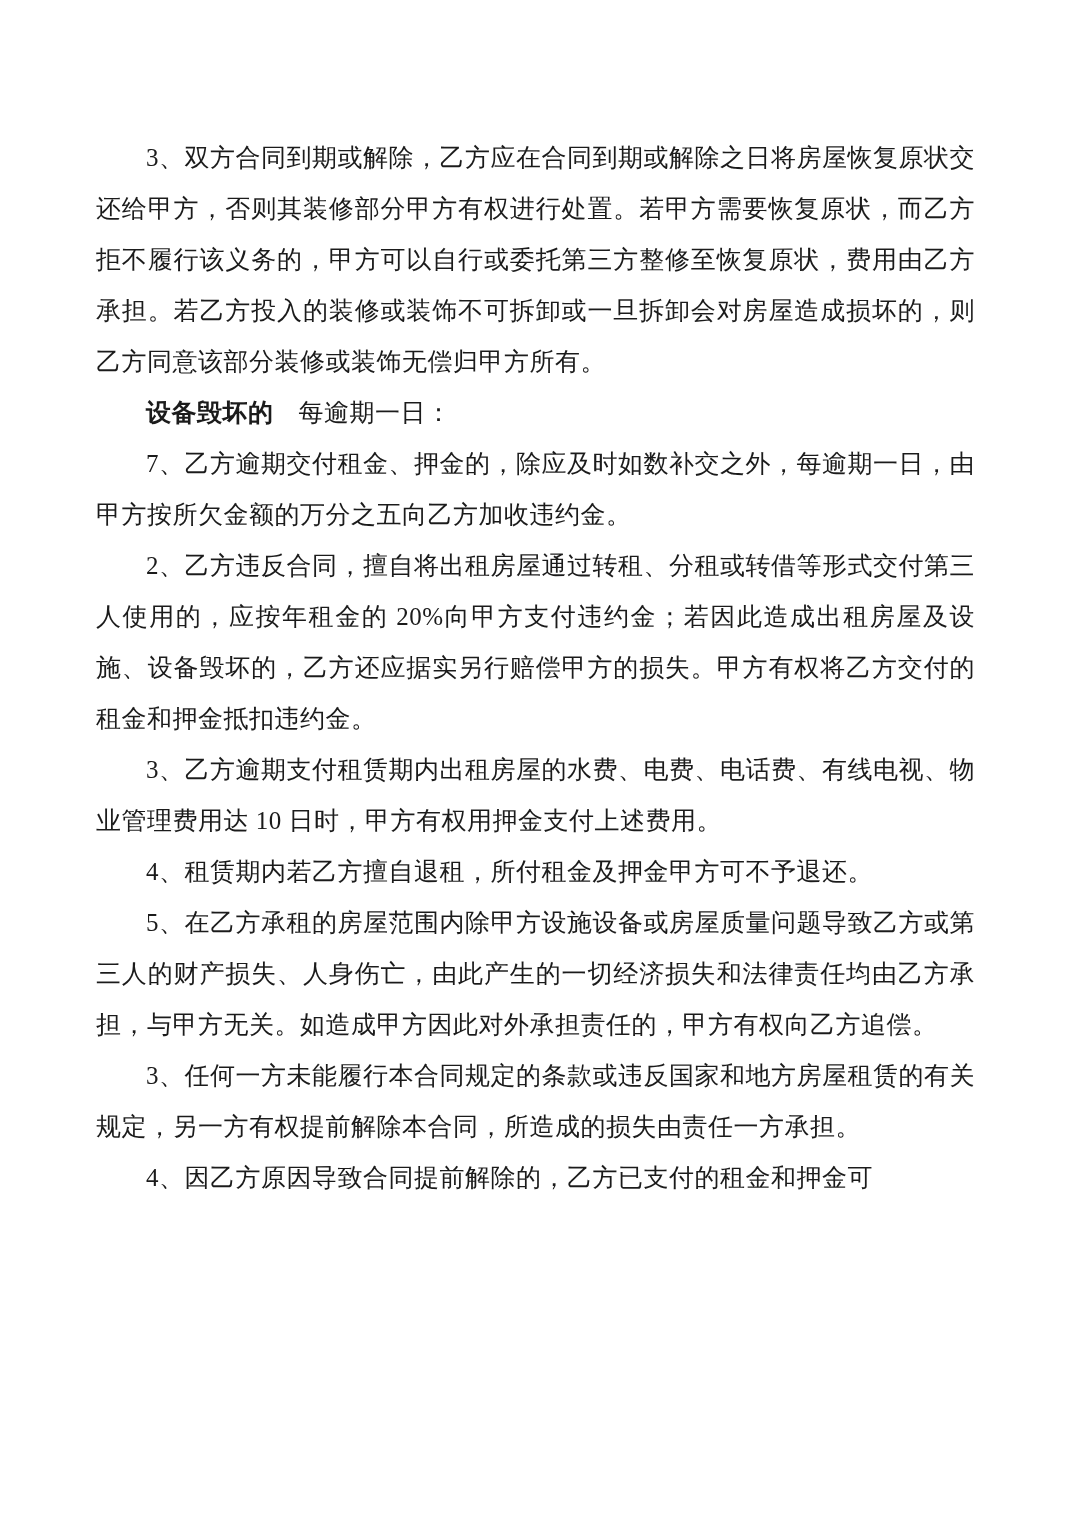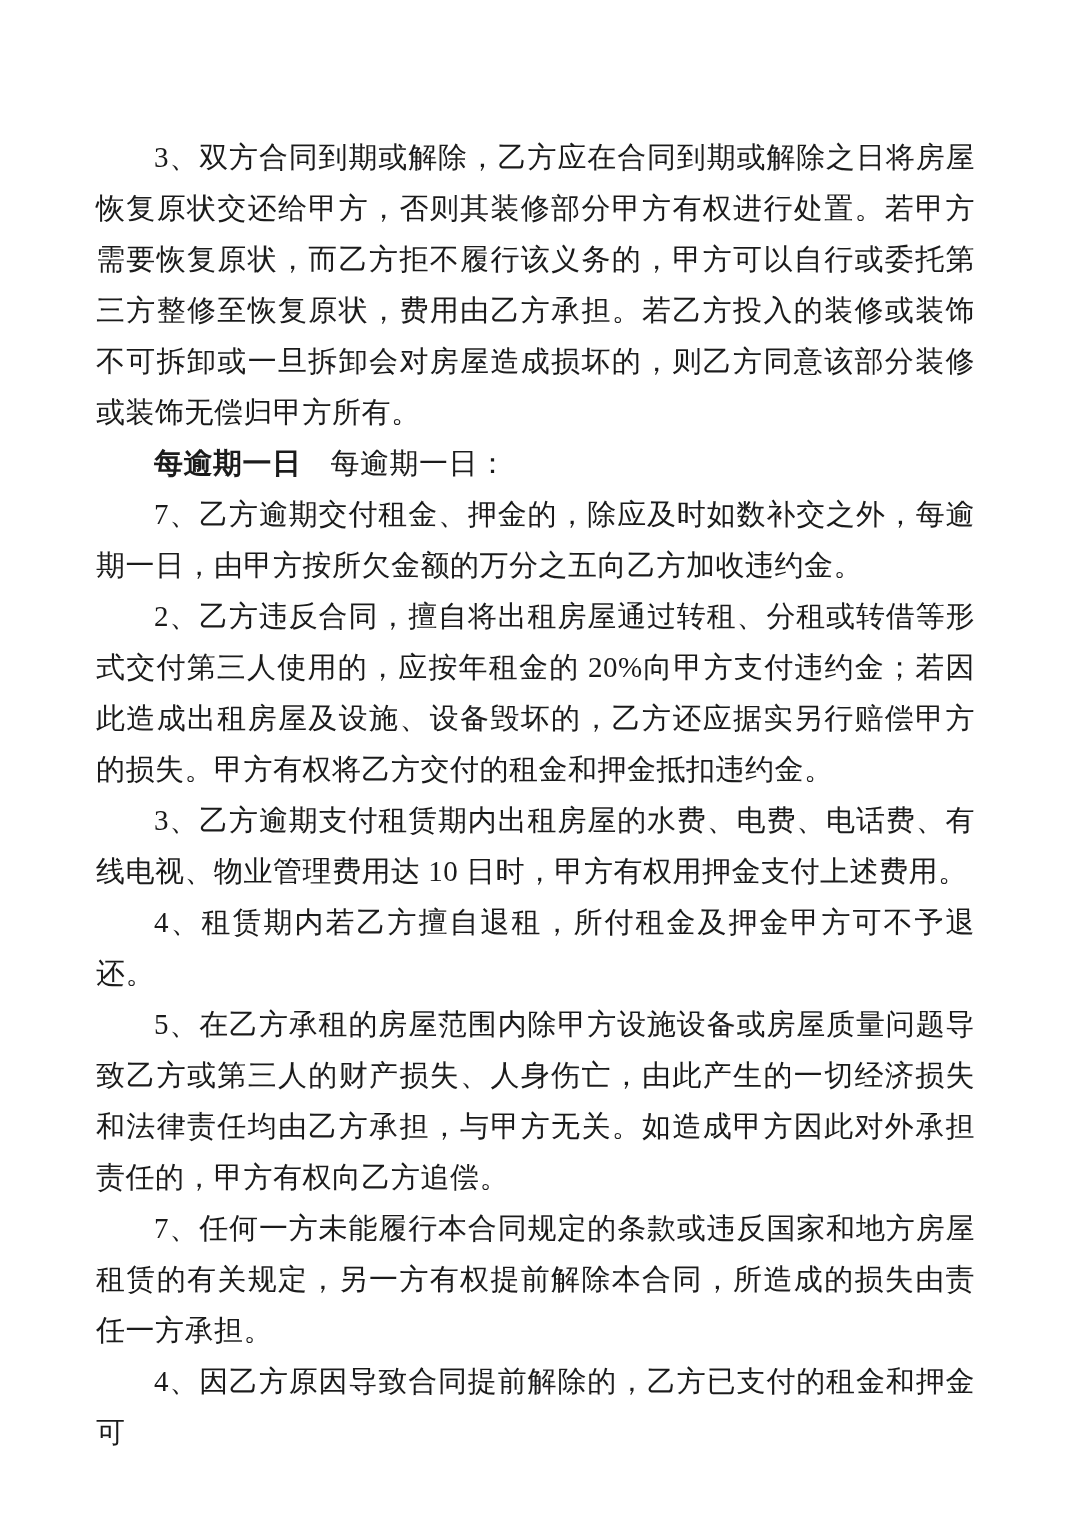--- a/index.html
+++ b/index.html
@@ -16,21 +16,21 @@
   }
   .page {
     box-sizing: border-box;
     width: 1074px;
     height: 1520px;
     background: #ffffff;
     padding: 132px 99px 0 96px;
   }
   .para {
     margin: 0;
-    font-size: 29px;
+    font-size: 25px;
     line-height: 51px;
     text-align: justify;
     text-justify: inter-ideograph;
     text-indent: 2em;
     letter-spacing: 0.5px;
     word-break: break-all;
   }
   .para.heading .article-num {
     font-weight: bold;
   }
@@ -39,29 +39,29 @@
     font-weight: normal;
   }
 </style>
 </head>
 <body>
 
 <div class="page">
 
   <p class="para">3、双方合同到期或解除，乙方应在合同到期或解除之日将房屋恢复原状交还给甲方，否则其装修部分甲方有权进行处置。若甲方需要恢复原状，而乙方拒不履行该义务的，甲方可以自行或委托第三方整修至恢复原状，费用由乙方承担。若乙方投入的装修或装饰不可拆卸或一旦拆卸会对房屋造成损坏的，则乙方同意该部分装修或装饰无偿归甲方所有。</p>
 
-  <p class="para heading"><span class="article-num">每逾期一日</span><span class="article-title">每逾期一日：</span></p>
+  <p class="para heading"><span class="article-num">设备毁坏的</span><span class="article-title">每逾期一日：</span></p>
 
   <p class="para">7、乙方逾期交付租金、押金的，除应及时如数补交之外，每逾期一日，由甲方按所欠金额的万分之五向乙方加收违约金。</p>
 
   <p class="para">2、乙方违反合同，擅自将出租房屋通过转租、分租或转借等形式交付第三人使用的，应按年租金的 20%向甲方支付违约金；若因此造成出租房屋及设施、设备毁坏的，乙方还应据实另行赔偿甲方的损失。甲方有权将乙方交付的租金和押金抵扣违约金。</p>
 
   <p class="para">3、乙方逾期支付租赁期内出租房屋的水费、电费、电话费、有线电视、物业管理费用达 10 日时，甲方有权用押金支付上述费用。</p>
 
   <p class="para">4、租赁期内若乙方擅自退租，所付租金及押金甲方可不予退还。</p>
 
   <p class="para">5、在乙方承租的房屋范围内除甲方设施设备或房屋质量问题导致乙方或第三人的财产损失、人身伤亡，由此产生的一切经济损失和法律责任均由乙方承担，与甲方无关。如造成甲方因此对外承担责任的，甲方有权向乙方追偿。</p>
 
-  <p class="para">7、任何一方未能履行本合同规定的条款或违反国家和地方房屋租赁的有关规定，另一方有权提前解除本合同，所造成的损失由责任一方承担。</p>
+  <p class="para">3、任何一方未能履行本合同规定的条款或违反国家和地方房屋租赁的有关规定，另一方有权提前解除本合同，所造成的损失由责任一方承担。</p>
 
   <p class="para">4、因乙方原因导致合同提前解除的，乙方已支付的租金和押金可</p>
 
 </div>
 
 </body></html>

